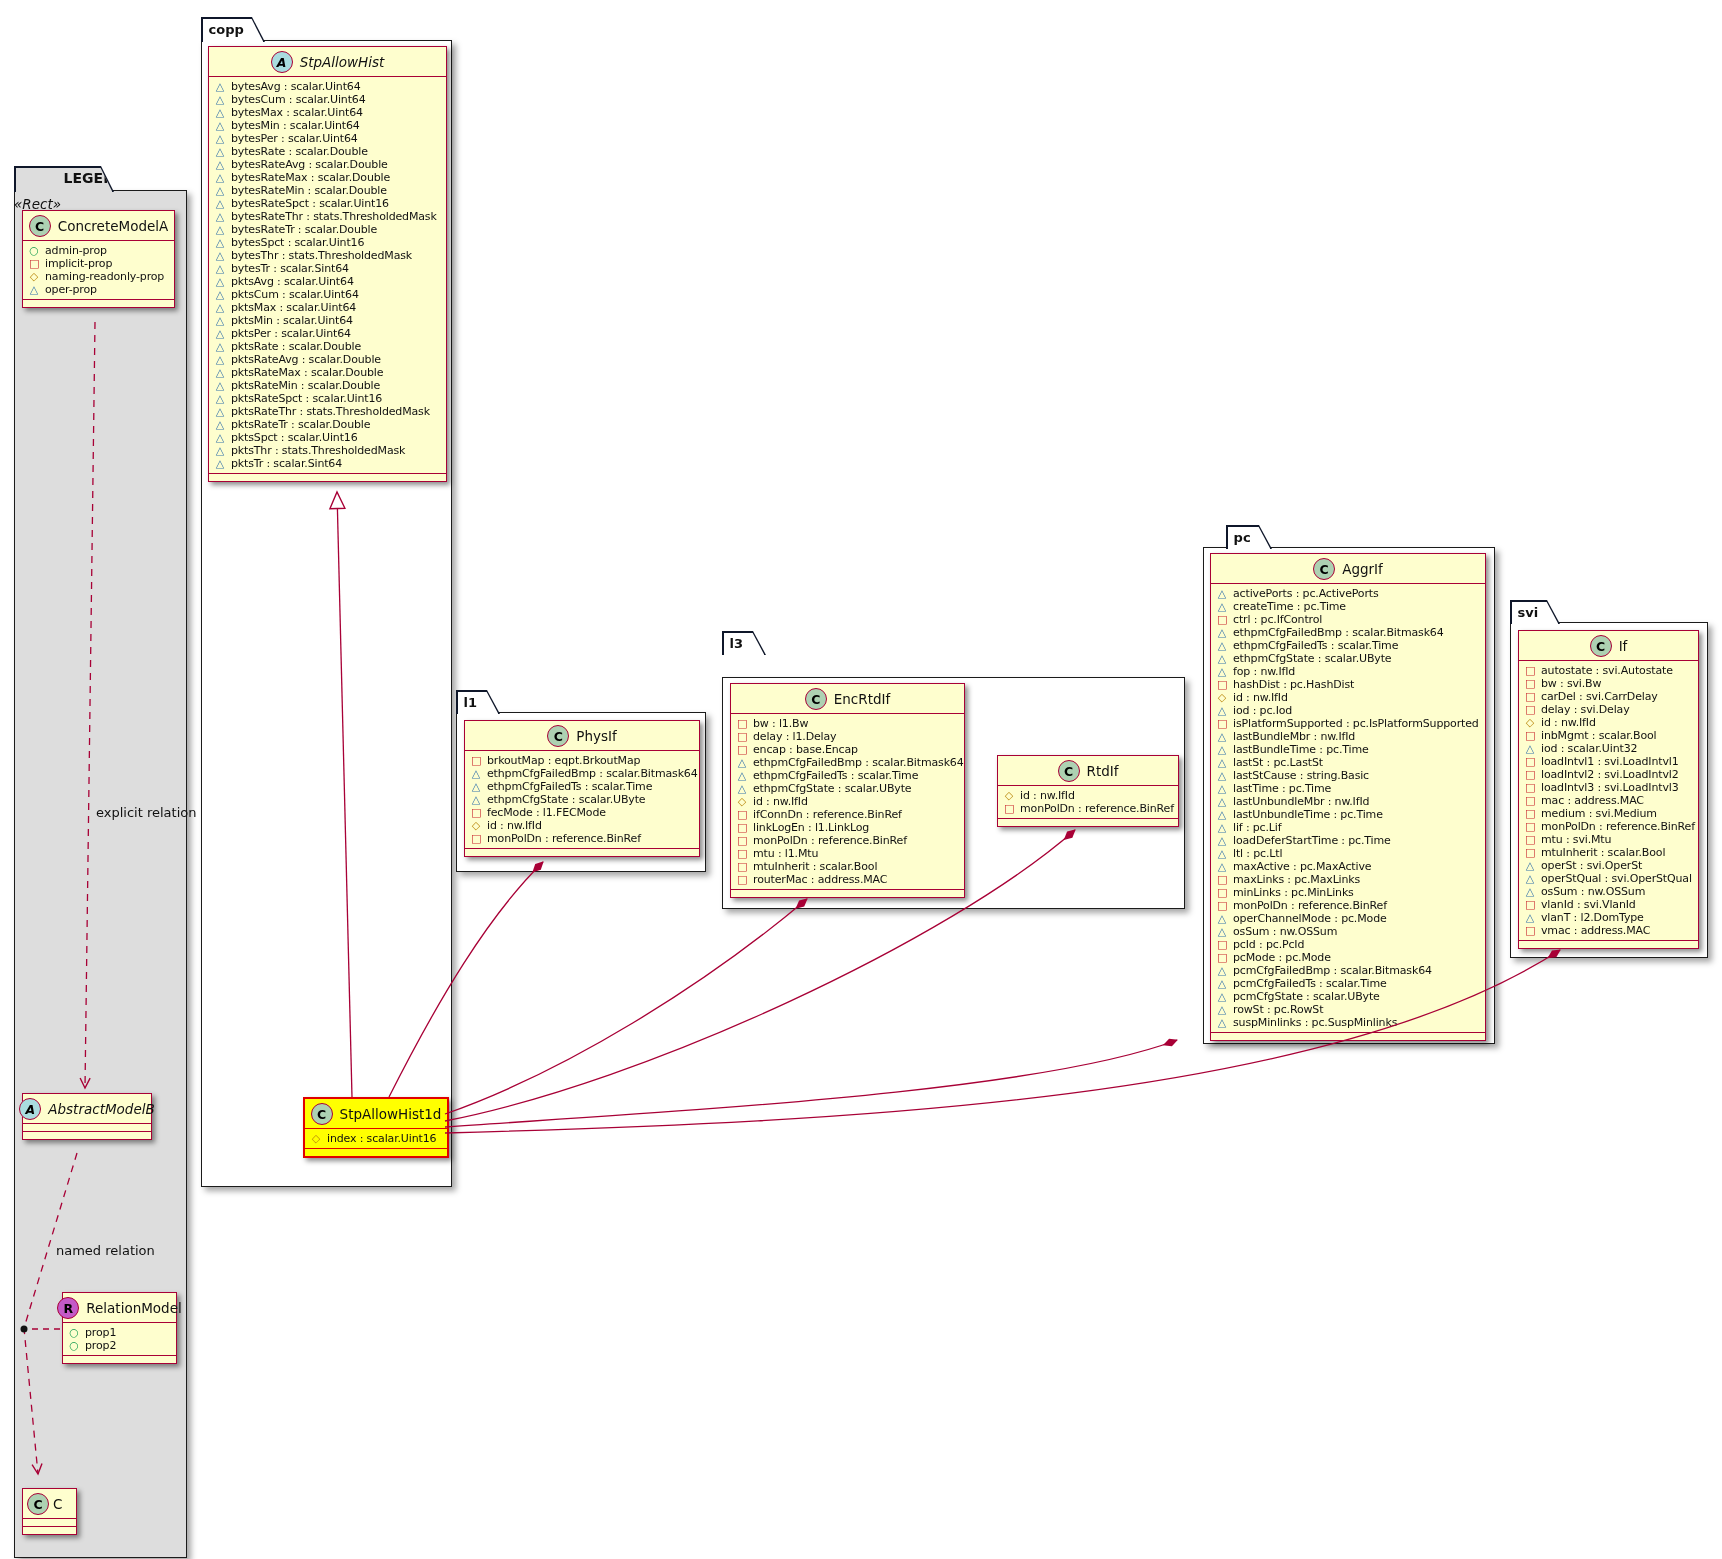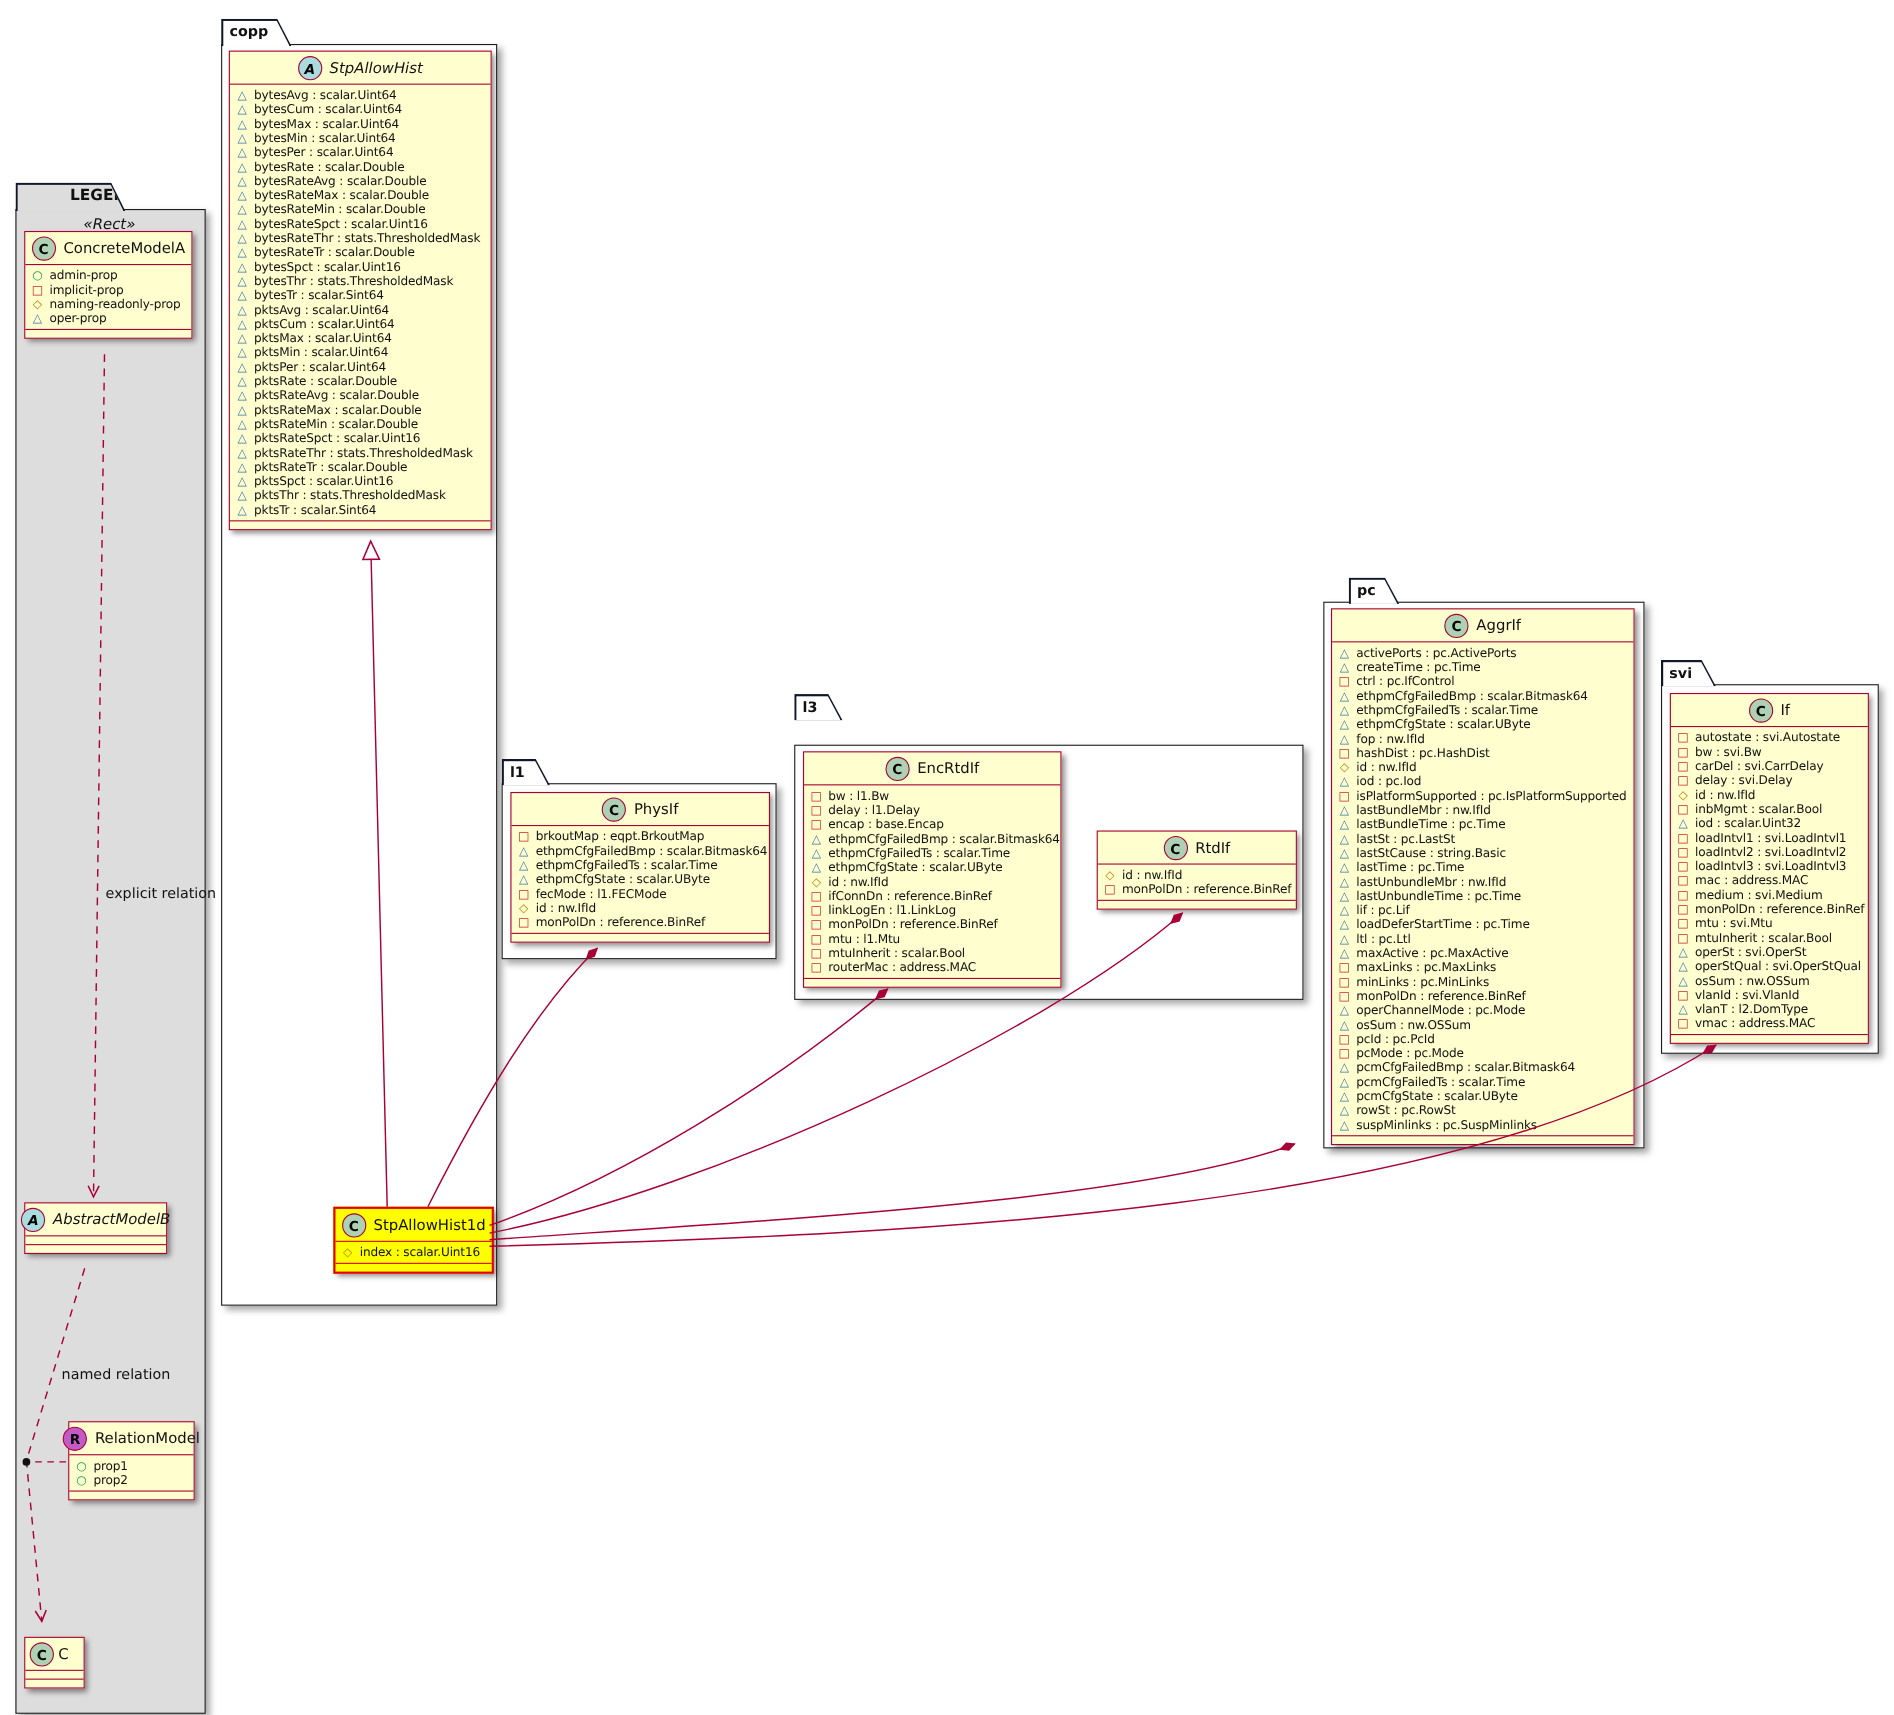--- a/index.html
+++ b/index.html
@@ -22,21 +22,21 @@
   }
   .pkg-tab-inner {
     position:absolute; left:1.6px; top:1.6px; right:1.6px; bottom:0;
     background:#ffffff;
     clip-path:polygon(0 0, calc(100% - 12px) 0, 100% 100%, 0 100%);
     font-weight:bold; font-size:13px; line-height:21px; padding-left:6px;
     white-space:nowrap;
   }
   .pkg-tab-inner.gray { background:#DDDDDD; }
   .stereotype {
-    position:absolute; z-index:4; width:171px; text-align:center;
+    position:absolute; z-index:4; width:171px; 
     font-style:italic; font-size:13.5px; color:#111;
   }
   
   .uml-class {
     position:absolute; z-index:10;
     background:#FEFECE; border:1.6px solid #A80036;
     box-shadow:3px 3px 5px rgba(0,0,0,.45);
   }
   .uml-class.highlight { background:#FFFF00; border:2px solid #E00000; }
   .cls-title {

